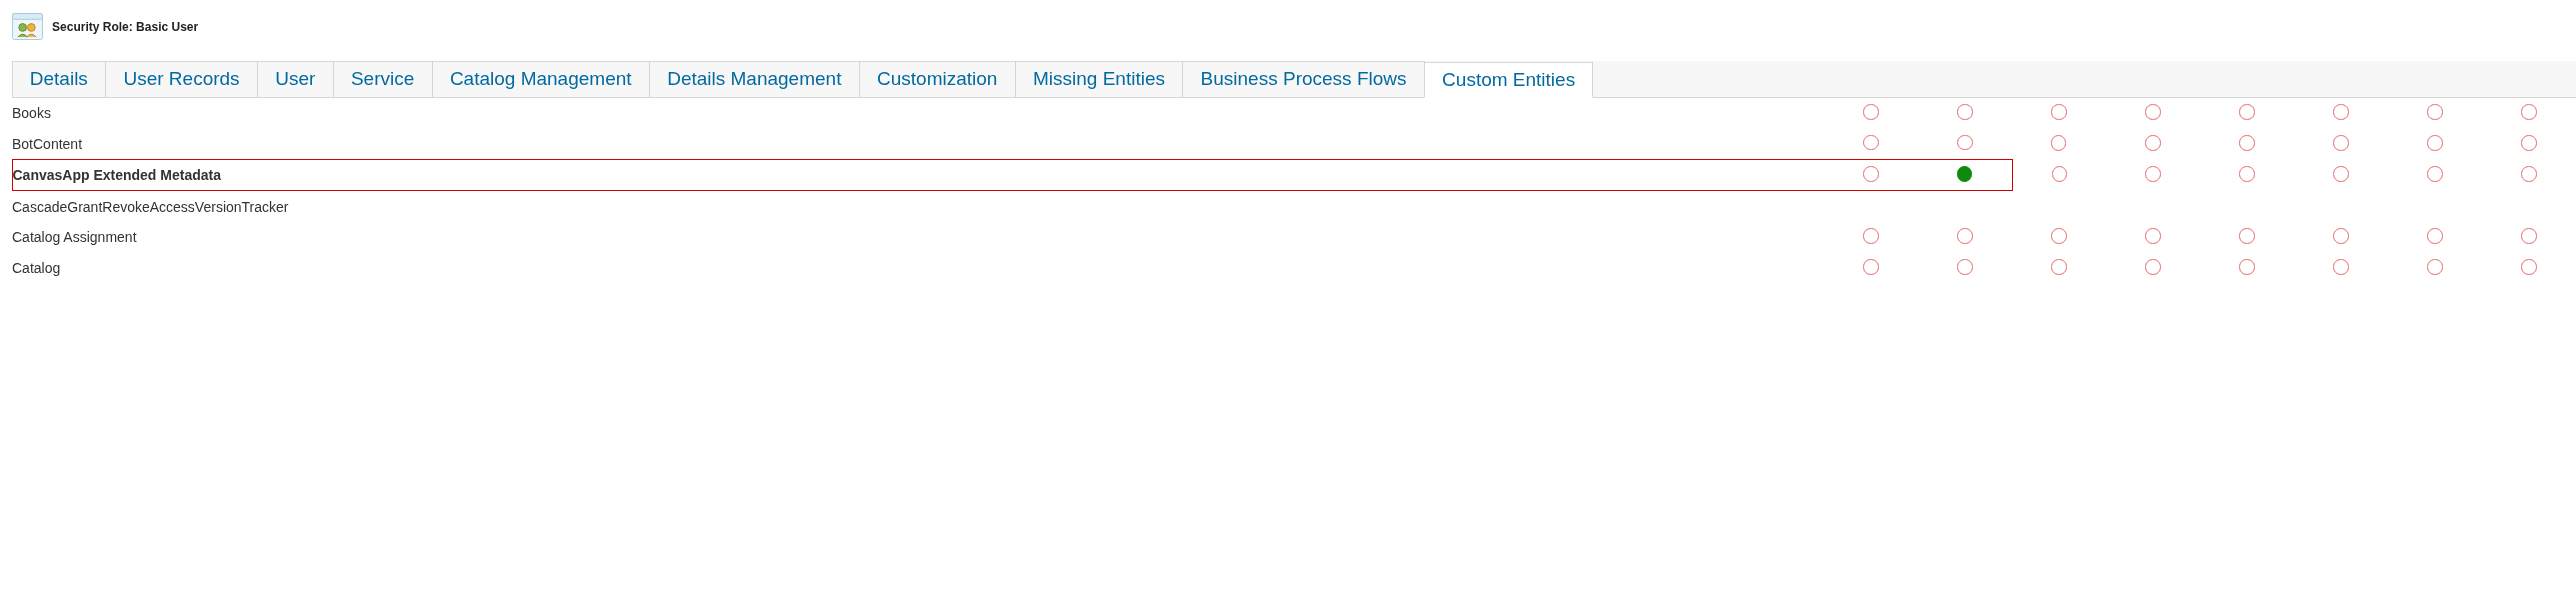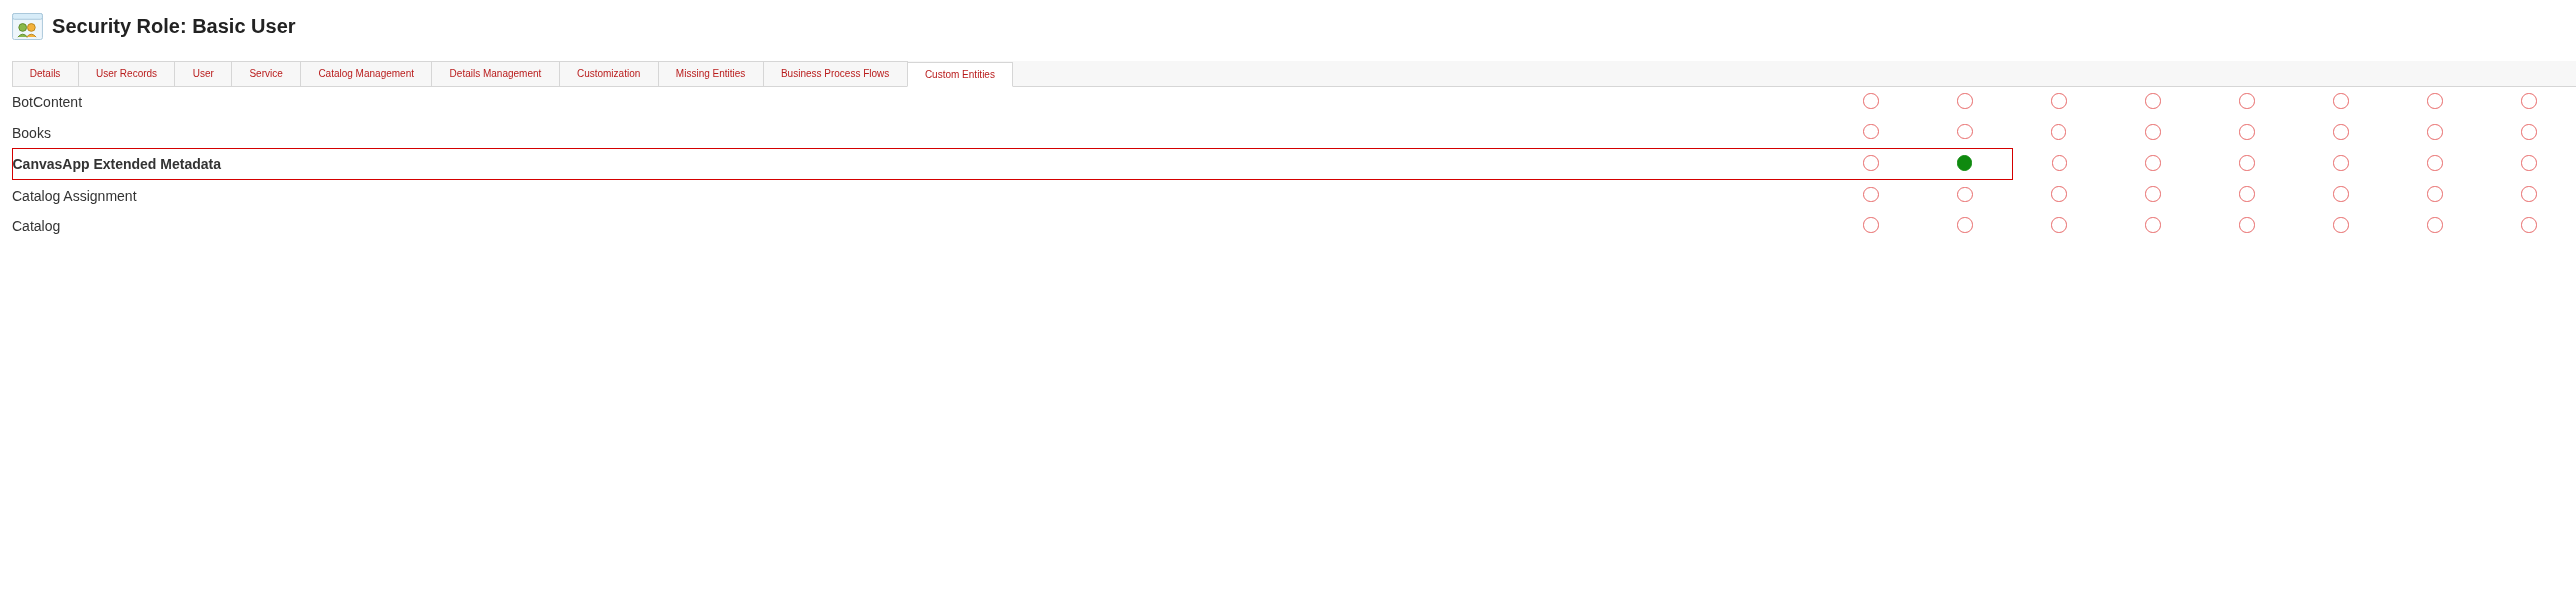--- a/index.html
+++ b/index.html
@@ -18,40 +18,40 @@
       gap: 9.6px;
     }
     .header-icon {
       width: 31px;
       height: 27px;
       display: flex;
       align-items: center;
       justify-content: center;
     }
     .page-title {
-      font-size: 20px;
+      font-size: 12px;
       font-weight: 700;
       color: #222;
     }
     .tabs-wrap {
       padding-left: 11.5px;
     }
     .tabs {
       display: flex;
       border-bottom: 1px solid #d6d6d6;
       background: #f7f7f7;
     }
     .tab {
       padding: 5.8px 17.3px;
       border: 1px solid #d6d6d6;
       border-bottom: none;
       background: #f7f7f7;
       cursor: pointer;
-      font-size: 10px;
-      color: #b91c1c;
+      font-size: 19px;
+      color: #0369a1;
       margin-right: -1px;
       white-space: nowrap;
     }
     .tab.active {
       background: #fff;
       position: relative;
       bottom: -1px;
       border-bottom: 1px solid #fff;
       text-align: center;
     }
@@ -122,32 +122,32 @@
       <div class="tab">Details Management</div>
       <div class="tab">Customization</div>
       <div class="tab">Missing Entities</div>
       <div class="tab">Business Process Flows</div>
       <div class="tab active">Custom Entities</div>
     </div>
 
   <table class="grid" id="entity-grid">
     <tbody id="grid-body">
         <tr>
+          <td class="entity-name">Books</td>
+          <td class="priv-cell"><span class="priv-circle"></span></td>
+          <td class="priv-cell"><span class="priv-circle"></span></td>
+          <td class="priv-cell"><span class="priv-circle"></span></td>
+          <td class="priv-cell"><span class="priv-circle"></span></td>
+          <td class="priv-cell"><span class="priv-circle"></span></td>
+          <td class="priv-cell"><span class="priv-circle"></span></td>
+          <td class="priv-cell"><span class="priv-circle"></span></td>
+          <td class="priv-cell"><span class="priv-circle"></span></td>
+        </tr>
+        <tr>
           <td class="entity-name">BotContent</td>
-          <td class="priv-cell"><span class="priv-circle"></span></td>
-          <td class="priv-cell"><span class="priv-circle"></span></td>
-          <td class="priv-cell"><span class="priv-circle"></span></td>
-          <td class="priv-cell"><span class="priv-circle"></span></td>
-          <td class="priv-cell"><span class="priv-circle"></span></td>
-          <td class="priv-cell"><span class="priv-circle"></span></td>
-          <td class="priv-cell"><span class="priv-circle"></span></td>
-          <td class="priv-cell"><span class="priv-circle"></span></td>
-        </tr>
-        <tr>
-          <td class="entity-name">Books</td>
           <td class="priv-cell"><span class="priv-circle"></span></td>
           <td class="priv-cell"><span class="priv-circle"></span></td>
           <td class="priv-cell"><span class="priv-circle"></span></td>
           <td class="priv-cell"><span class="priv-circle"></span></td>
           <td class="priv-cell"><span class="priv-circle"></span></td>
           <td class="priv-cell"><span class="priv-circle"></span></td>
           <td class="priv-cell"><span class="priv-circle"></span></td>
           <td class="priv-cell"><span class="priv-circle"></span></td>
         </tr>
         <tr class="highlight-row">
@@ -155,20 +155,31 @@
           <td class="priv-cell highlight-span"><span class="priv-circle"></span></td>
           <td class="priv-cell highlight-span highlight-right"><span class="priv-circle full"></span></td>
           <td class="priv-cell"><span class="priv-circle"></span></td>
           <td class="priv-cell"><span class="priv-circle"></span></td>
           <td class="priv-cell"><span class="priv-circle"></span></td>
           <td class="priv-cell"><span class="priv-circle"></span></td>
           <td class="priv-cell"><span class="priv-circle"></span></td>
           <td class="priv-cell"><span class="priv-circle"></span></td>
         </tr>
         <tr>
+          <td class="entity-name">CascadeGrantRevokeAccessVersionTracker</td>
+          <td class="priv-cell"></td>
+          <td class="priv-cell"></td>
+          <td class="priv-cell"></td>
+          <td class="priv-cell"></td>
+          <td class="priv-cell"></td>
+          <td class="priv-cell"></td>
+          <td class="priv-cell"></td>
+          <td class="priv-cell"></td>
+        </tr>
+        <tr>
           <td class="entity-name">Catalog Assignment</td>
           <td class="priv-cell"><span class="priv-circle"></span></td>
           <td class="priv-cell"><span class="priv-circle"></span></td>
           <td class="priv-cell"><span class="priv-circle"></span></td>
           <td class="priv-cell"><span class="priv-circle"></span></td>
           <td class="priv-cell"><span class="priv-circle"></span></td>
           <td class="priv-cell"><span class="priv-circle"></span></td>
           <td class="priv-cell"><span class="priv-circle"></span></td>
           <td class="priv-cell"><span class="priv-circle"></span></td>
         </tr>

